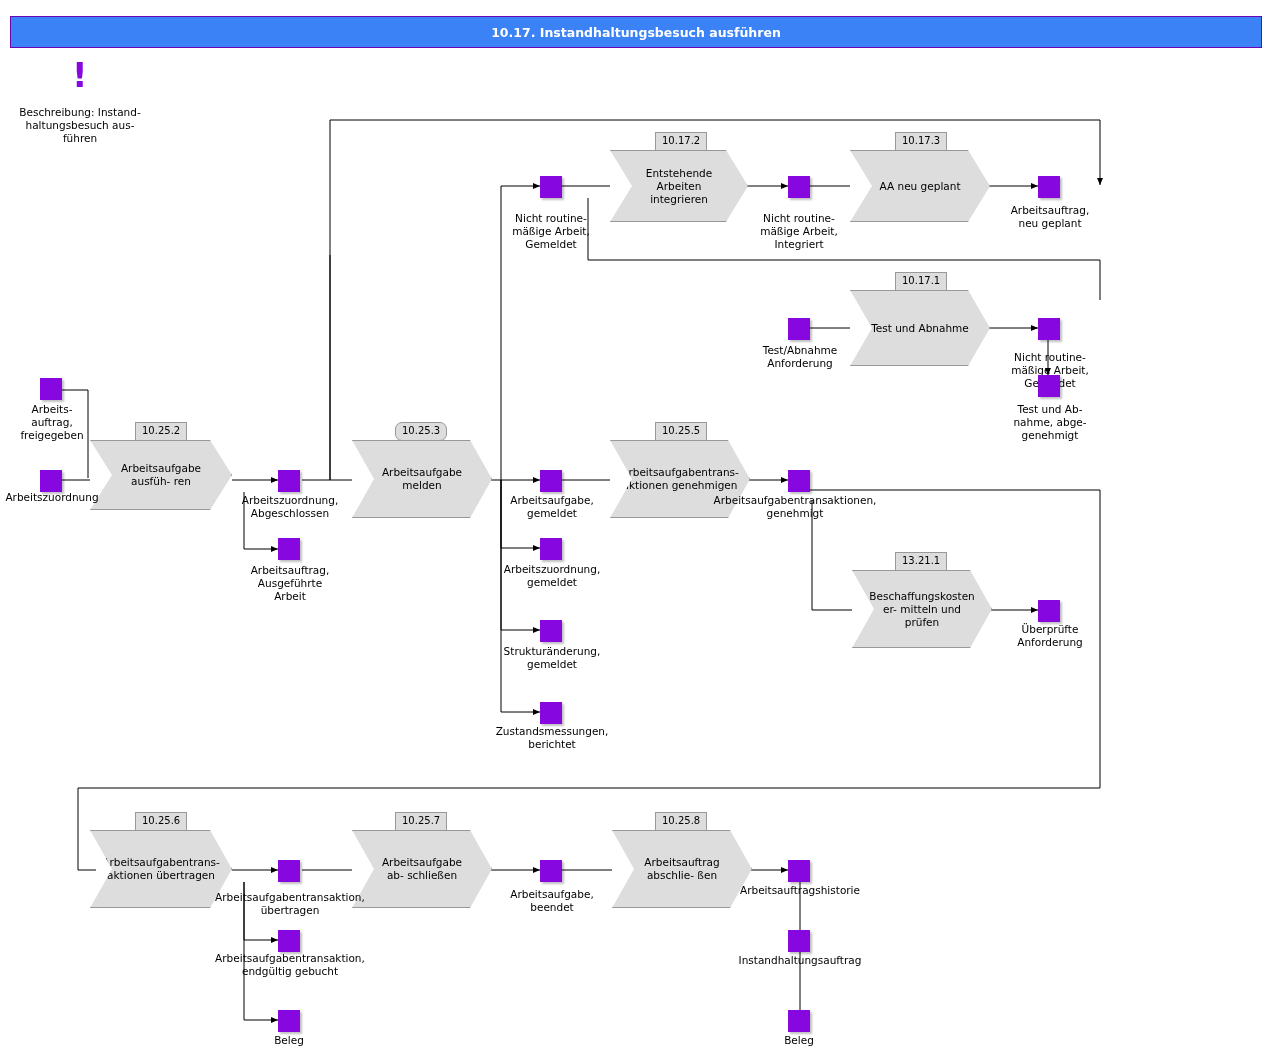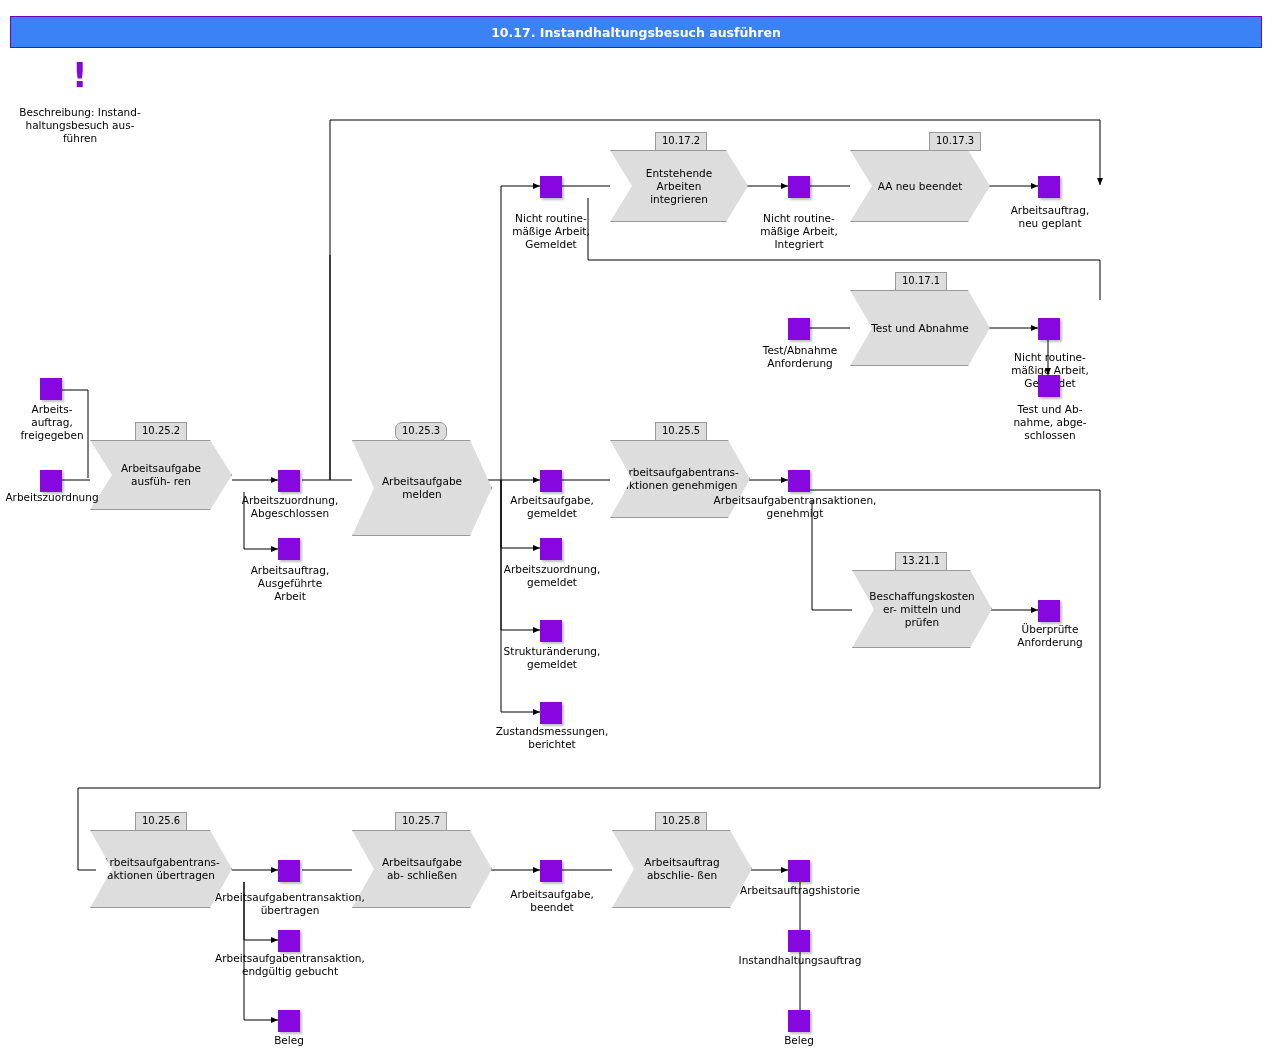--- a/index.html
+++ b/index.html
@@ -121,38 +121,38 @@
 <div class="lbl" style="left:10px;top:106px;width:140px;">Beschreibung: Instand-
 haltungsbesuch aus-
 führen</div>
 
 <div class="numtag" style="left:655px;top:132px;">10.17.2</div>
 <div class="chev" style="left:610px;top:150px;width:138px;height:72px;">
   <span>Entstehende Arbeiten
 integrieren</span>
 </div>
 
-<div class="numtag" style="left:895px;top:132px;margin-left:34px;">10.17.3</div>
+<div class="numtag" style="left:895px;top:132px;">10.17.3</div>
 <div class="chev" style="left:850px;top:150px;width:140px;height:72px;">
-  <span>AA neu beendet</span>
+  <span>AA neu geplant</span>
 </div>
 
 <div class="numtag" style="left:895px;top:272px;">10.17.1</div>
 <div class="chev" style="left:850px;top:290px;width:140px;height:76px;">
   <span>Test und Abnahme</span>
 </div>
 
 <div class="numtag" style="left:135px;top:422px;">10.25.2</div>
 <div class="chev" style="left:90px;top:440px;width:142px;height:70px;">
   <span>Arbeitsaufgabe ausfüh-
 ren</span>
 </div>
 
 <div class="numtag" style="left:395px;top:422px;border-radius:7px;">10.25.3</div>
-<div class="chev" style="left:352px;top:440px;width:140px;height:96px;">
+<div class="chev" style="left:352px;top:440px;width:140px;height:78px;">
   <span>Arbeitsaufgabe melden</span>
 </div>
 
 <div class="numtag" style="left:655px;top:422px;">10.25.5</div>
 <div class="chev" style="left:610px;top:440px;width:140px;height:78px;">
   <span>Arbeitsaufgabentrans-
 aktionen genehmigen</span>
 </div>
 
 <div class="numtag" style="left:895px;top:552px;">13.21.1</div>
@@ -198,21 +198,21 @@
 Anforderung</div>
 
 <div class="sq" style="left:1038px;top:318px;"></div>
 <div class="lbl" style="left:979px;top:351px;width:142px;">Nicht routine-
 mäßige Arbeit,
 Gemeldet</div>
 
 <div class="sq" style="left:1038px;top:375px;"></div>
 <div class="lbl" style="left:979px;top:403px;width:142px;">Test und Ab-
 nahme, abge-
-schlossen</div>
+genehmigt</div>
 
 <div class="sq" style="left:40px;top:378px;"></div>
 <div class="lbl" style="left:0px;top:403px;width:104px;">Arbeits-
 auftrag,
 freigegeben</div>
 
 <div class="sq" style="left:40px;top:470px;"></div>
 <div class="lbl" style="left:0px;top:491px;width:104px;">Arbeitszuordnung</div>
 
 <div class="sq" style="left:278px;top:470px;"></div>

